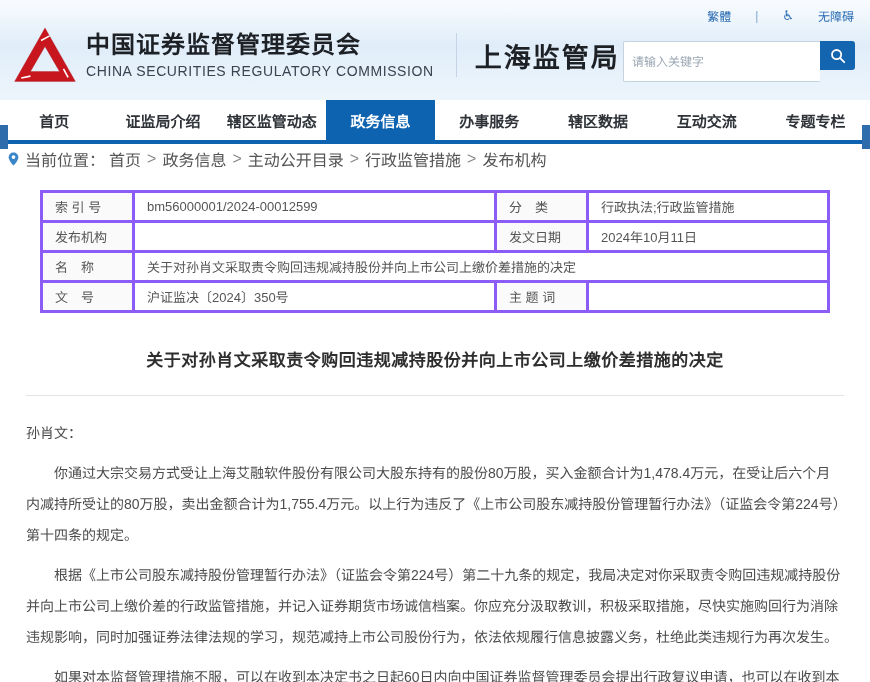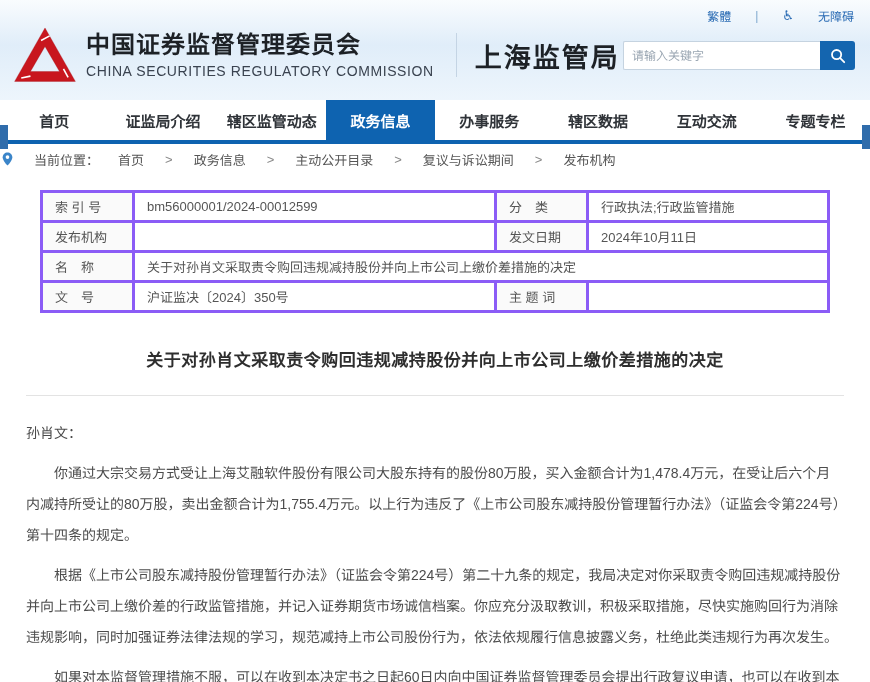--- a/index.html
+++ b/index.html
@@ -24,21 +24,21 @@
   .wheel { font-size:13px; line-height:1; }
   .brand { position:absolute; left:12px; top:20px; display:flex; align-items:center; }
   .logo { width:66px; height:70px; }
   .org { margin-left:8px; }
   .org-cn { font-size:24px; font-weight:bold; color:#1d2126; letter-spacing:1px; line-height:1.15; }
   .org-en { font-size:14px; color:#3a4350; letter-spacing:0.6px; margin-top:4px; }
   .vline { width:1px; height:44px; background:#c4d4e4; margin:0 18px 0 22px; }
   .bureau { font-size:27px; font-weight:bold; color:#1d2126; letter-spacing:2px; }
   .searchbox { position:absolute; right:15px; top:41px; display:flex; height:29px; }
   .searchbox input {
-    width:197px; height:29px; border:1px solid #c5d3e0; border-right:none;
+    width:197px; height:41px; border:1px solid #c5d3e0; border-right:none;
     background:#fff; font-size:12px; color:#8b5cf6; padding:0 8px; outline:none;
     border-radius:2px 0 0 2px;
   }
   .searchbox input::placeholder { color:#9aa6b2; }
   .search-btn {
     width:35px; height:29px; background:#1465af; border:none; cursor:pointer;
     border-radius:0 3px 3px 0; display:flex; align-items:center; justify-content:center;
   }
 
   
@@ -52,22 +52,22 @@
   }
   .nav-item.active { background:#0e63b0; color:#ffffff; }
   .edge-cap {
     position:absolute; width:8px; height:24px; background:#2f6cab; top:25px; z-index:2;
   }
   .edge-cap.left { left:0; }
   .edge-cap.right { right:0; }
 
   
   .breadcrumb {
-    height:30px; display:flex; align-items:center; padding-left:2px;
-    font-size:13px; color:#555; background:#fff; gap:19px;
+    height:30px; display:flex; align-items:center; padding-left:8px;
+    font-size:16px; color:#555; background:#fff; gap:4px;
   }
   .breadcrumb .pin { margin-right:2px; display:flex; align-items:center; }
   .breadcrumb a { color:#555; text-decoration:none; cursor:pointer; }
   .crumb-sep { color:#888; margin:0 2px; }
 
   
   .meta-wrap { padding:16px 40px 0 40px; }
   table.meta { width:100%; border-collapse:collapse; table-layout:fixed; font-size:13px; color:#555; }
   table.meta td {
     border:3px solid #8b5cf6; height:30px; padding:2px 12px; vertical-align:middle;
@@ -147,21 +147,21 @@
         <circle cx="6" cy="5.8" r="2.1" fill="#ffffff"></circle>
       </svg>
     </span>
     <span>当前位置：</span>
     <a>首页</a>
     <span class="crumb-sep">&gt;</span>
     <a>政务信息</a>
     <span class="crumb-sep">&gt;</span>
     <a>主动公开目录</a>
     <span class="crumb-sep">&gt;</span>
-    <a>复议与诉讼期间</a>
+    <a>行政监管措施</a>
     <span class="crumb-sep">&gt;</span>
     <a>发布机构</a>
   </div>
 
   <div class="meta-wrap">
     <table class="meta">
       <tbody>
           <tr>
         <td class="lbl col-l1">索 引 号</td>
         <td class="col-v1">bm56000001/2024-00012599</td>

